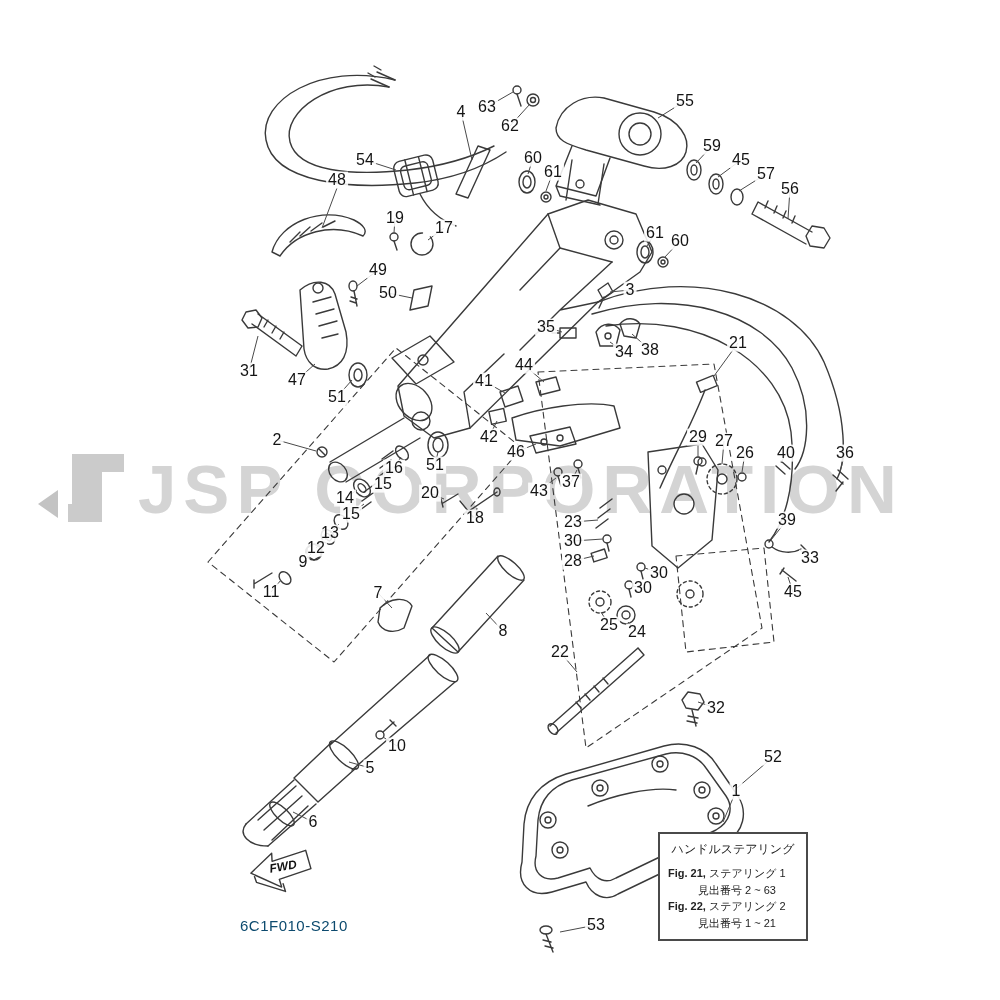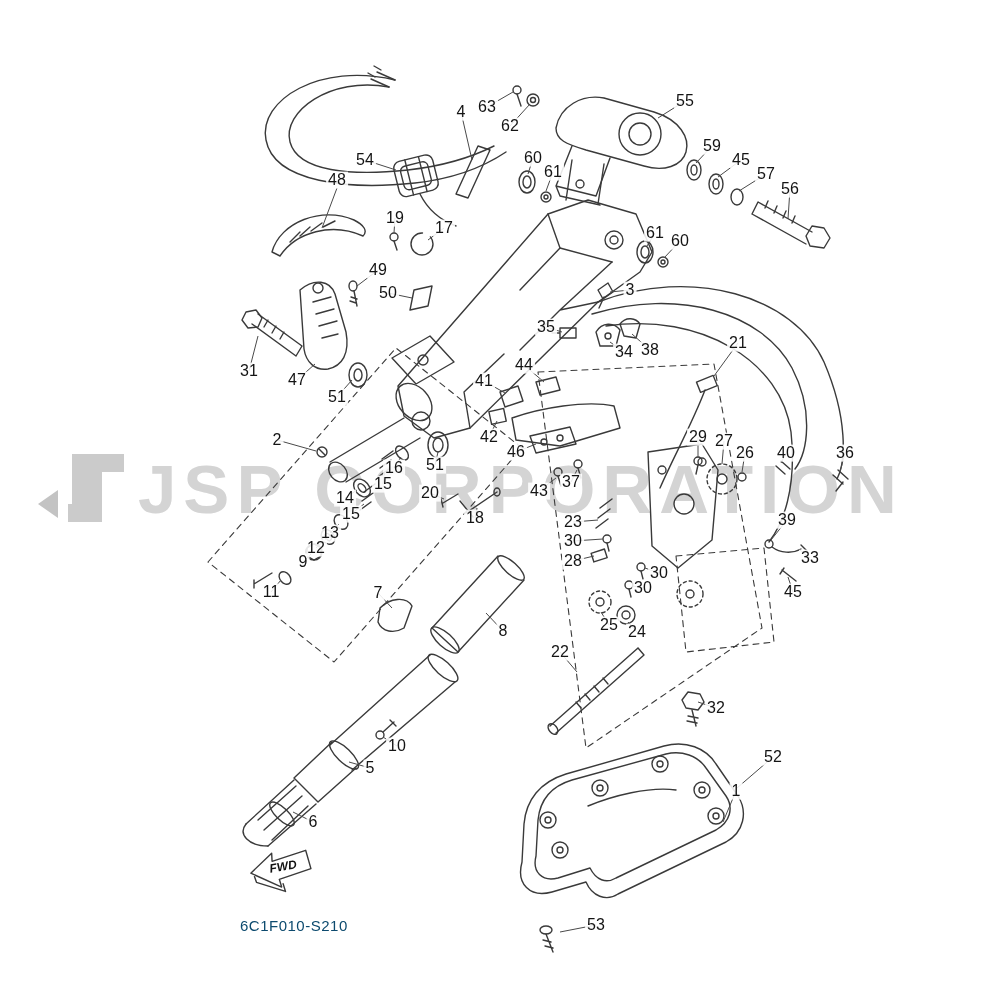--- a/index.html
+++ b/index.html
@@ -401,14 +401,31 @@
       <div class="callout" style="left: 397px; top: 746px;">10</div>
       <div class="callout" style="left: 370px; top: 768px;">5</div>
       <div class="callout" style="left: 773px; top: 757px;">52</div>
       <div class="callout" style="left: 313px; top: 822px;">6</div>
       <div class="callout" style="left: 736px; top: 791px;">1</div>
       <div class="callout" style="left: 596px; top: 925px;">53</div>
     </div>
 
   <div class="code">6C1F010-S210</div>
 
+  <div class="infobox">
+    <div class="title">ハンドルステアリング</div>
+    <div class="row">
+      <span class="fig">Fig. 21,</span>
+      <span>ステアリング 1</span>
+    </div>
+    <div class="row indent">
+      <span>見出番号 2 ~ 63</span>
+    </div>
+    <div class="row">
+      <span class="fig">Fig. 22,</span>
+      <span>ステアリング 2</span>
+    </div>
+    <div class="row indent">
+      <span>見出番号 1 ~ 21</span>
+    </div>
+  </div>
 
 </div>
 
 </body></html>

